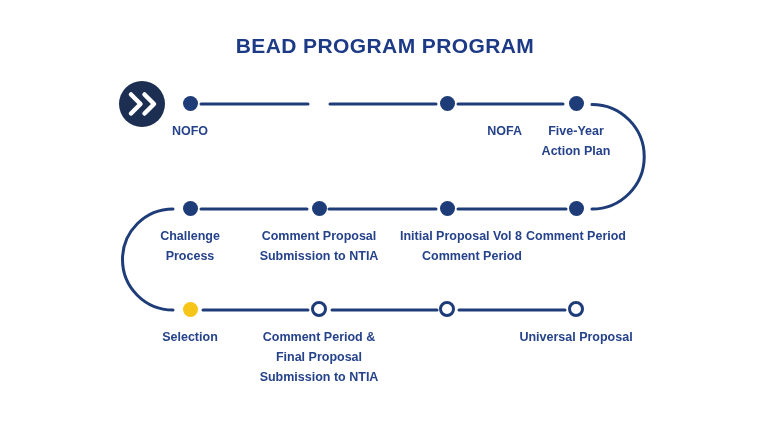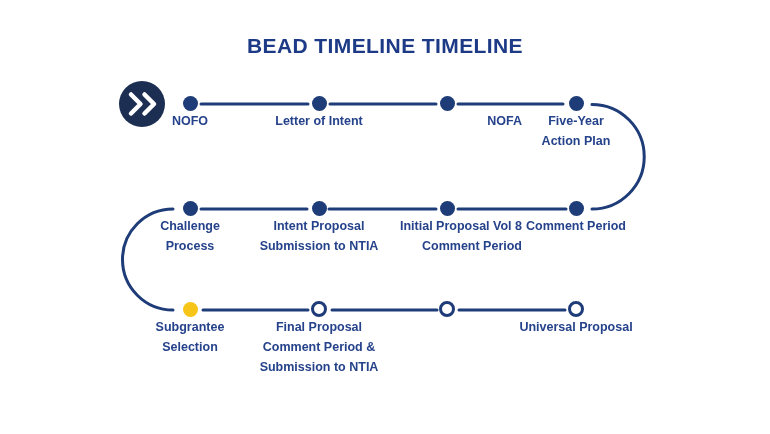--- a/index.html
+++ b/index.html
@@ -13,34 +13,34 @@
     color:#1d3a86;
   }
   .connectors{position:absolute;left:0;top:0;width:770px;height:434px;}
   .start{position:absolute;left:119px;top:81px;width:46px;height:46px;}
   .node{position:absolute;width:150px;text-align:center;}
   .dot{display:block;margin:0 auto;border-radius:50%;box-sizing:border-box;}
   .dot-complete{width:15px;height:15px;background:#1e3c78;}
   .dot-current{width:15px;height:15px;background:#f7c518;}
   .dot-upcoming{width:16px;height:16px;background:#ffffff;border:3px solid #1e3c78;margin-top:-1px;}
   .lbl{
-    margin-top:0;font-size:12.5px;font-weight:700;line-height:20px;
+    margin-top:10px;font-size:12.5px;font-weight:700;line-height:20px;
     color:#25428a;
   }
   .lbl span{display:block;}
   
   .r1{top:96px;}  .r2{top:201px;}  .r3{top:302px;}
   .c1{left:115px;} .c2{left:244px;} .c3{left:372px;text-align:right;} .c4{left:501px;}
 </style>
 </head>
 <body>
 
 <div class="stage">
 
-  <h1 class="title">BEAD TIMELINE TIMELINE</h1>
+  <h1 class="title">BEAD PROGRAM PROGRAM</h1>
 
   <svg class="connectors" viewBox="0 0 770 434" xmlns="http://www.w3.org/2000/svg">
     <g stroke="#1e3c78" stroke-width="3" fill="none" stroke-linecap="round">
 
       <line x1="201" y1="104" x2="308" y2="104"></line>
       <line x1="330" y1="104" x2="436" y2="104"></line>
       <line x1="458" y1="104" x2="563" y2="104"></line>
 
       <path d="M 592 104.5 A 52.25 52.25 0 0 1 592 209"></path>
 
@@ -65,26 +65,20 @@
       </g>
     </svg>
   </div>
 
   <div class="node r1 c1">
     <span class="dot dot-complete"></span>
     <div class="lbl">
       <span>NOFO</span>
     </div>
   </div>
-  <div class="node r1 c2">
-    <span class="dot dot-complete"></span>
-    <div class="lbl">
-      <span>Letter of Intent</span>
-    </div>
-  </div>
   <div class="node r1 c3">
     <span class="dot dot-complete"></span>
     <div class="lbl">
       <span>NOFA</span>
     </div>
   </div>
   <div class="node r2 c1">
     <span class="dot dot-complete"></span>
     <div class="lbl">
       <span>Challenge</span>
@@ -95,50 +89,49 @@
   <div class="node r1 c4">
     <span class="dot dot-complete"></span>
     <div class="lbl">
       <span>Five-Year</span>
       <span>Action Plan</span>
     </div>
   </div>
   <div class="node r2 c2">
     <span class="dot dot-complete"></span>
     <div class="lbl">
-      <span>Intent Proposal</span>
+      <span>Comment Proposal</span>
       <span>Submission to NTIA</span>
     </div>
   </div>
   <div class="node r2 c3">
     <span class="dot dot-complete"></span>
     <div class="lbl">
       <span>Initial Proposal Vol 8</span>
       <span>Comment Period</span>
     </div>
   </div>
   <div class="node r2 c4">
     <span class="dot dot-complete"></span>
     <div class="lbl">
       <span>Comment Period</span>
     </div>
   </div>
 
   <div class="node r3 c1">
     <span class="dot dot-current"></span>
     <div class="lbl">
-      <span>Subgrantee</span>
       <span>Selection</span>
     </div>
   </div>
   <div class="node r3 c2">
     <span class="dot dot-upcoming"></span>
     <div class="lbl">
+      <span>Comment Period &amp;</span>
       <span>Final Proposal</span>
-      <span>Comment Period &amp;</span>
       <span>Submission to NTIA</span>
     </div>
   </div>
   <div class="node r3 c3">
     <span class="dot dot-upcoming"></span>
   </div>
   <div class="node r3 c4">
     <span class="dot dot-upcoming"></span>
     <div class="lbl">
       <span>Universal Proposal</span>

